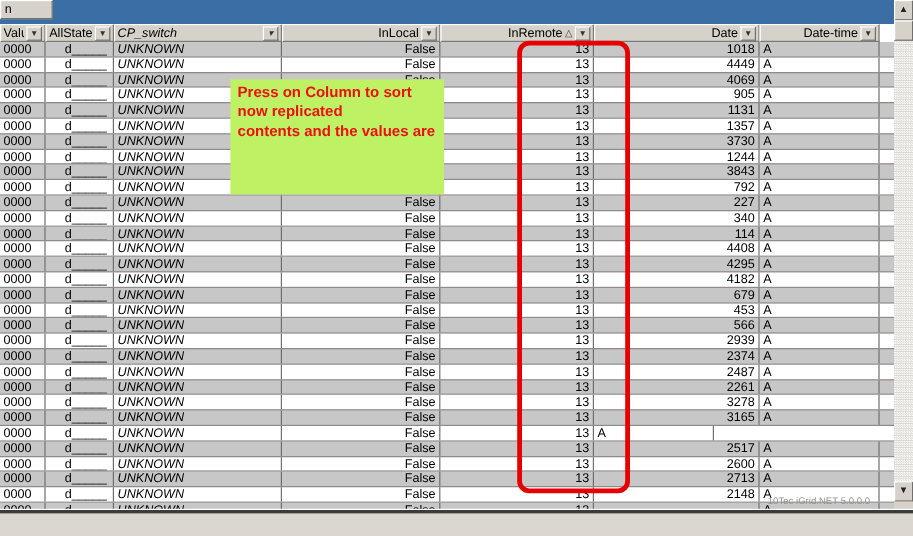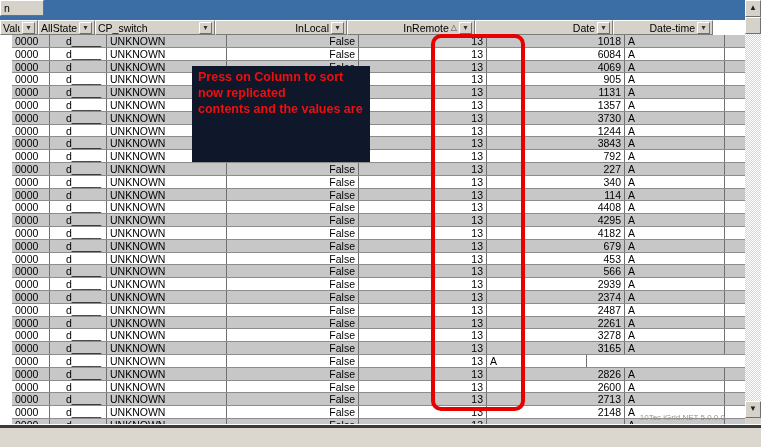--- a/index.html
+++ b/index.html
@@ -17,46 +17,46 @@
   .hrow{position:absolute;top:0;left:0;width:745px;height:15px;display:flex;}
   .hcell{box-sizing:border-box;height:15px;background:#D6D2C9;display:flex;align-items:center;gap:2px;
     border-top:1px solid #FFFFFF;border-left:1px solid #FFFFFF;border-right:1px solid #7A7A7A;border-bottom:1px solid #7A7A7A;
     font-size:10.5px;padding:0 2px;color:#000;}
   .hlabel{flex:1;text-align:right;white-space:nowrap;overflow:hidden;}
   .hcell.left .hlabel{text-align:left;}
   .dropbtn{width:13px;height:12px;flex:0 0 auto;background:#D6D2C9;border:1px solid;
     border-color:#FFFFFF #6F6F6F #6F6F6F #FFFFFF;box-sizing:border-box;font-size:8px;line-height:9px;text-align:center;color:#333;}
   .sortglyph{font-size:8px;color:#444;flex:0 0 auto;}
 
-  .rows{position:absolute;top:15px;left:12px;width:745px;height:391px;overflow:hidden;background:#7f1d1d;}
+  .rows{position:absolute;top:15px;left:0;width:745px;height:391px;overflow:hidden;background:#7f1d1d;}
   .row{display:flex;height:12.8px;box-sizing:border-box;border-bottom:1px solid #8C8C8C;background:#FFFFFF;}
   .row.alt{background:#C7C7C7;}
   .cell{box-sizing:border-box;height:100%;border-right:1px solid #6F6F6F;font-size:10.5px;line-height:12px;
     white-space:nowrap;overflow:hidden;padding:0 3px;color:#000;}
   .al{text-align:left;} .ar{text-align:right;}
   .indent{padding-left:16px;}
-  .w0{width:38px;} .w1{width:57px;} .w2{width:120px;} .w3{width:132px;} .w4{width:128px;} .w5{width:138px;} .w6{width:100px;}
+  .w0{width:38px;} .w1{width:57px;} .w2{width:140px;font-style:italic;} .w3{width:132px;} .w4{width:128px;} .w5{width:138px;} .w6{width:100px;}
 
   
   .vscroll{position:absolute;left:745px;top:0;width:16px;height:418px;
     background-image:conic-gradient(#FFFFFF 25%,#D8D5CD 0 50%,#FFFFFF 0 75%,#D8D5CD 0);background-size:2px 2px;}
   .sbtn{position:absolute;left:0;width:16px;height:17px;background:#D6D2C9;border:1px solid;
     border-color:#FFFFFF #6F6F6F #6F6F6F #FFFFFF;box-sizing:border-box;font-size:8px;line-height:14px;text-align:center;color:#222;}
   .sbtn.up{top:0;} .sbtn.down{top:401px;}
   .sthumb{position:absolute;left:0;top:17px;width:16px;height:17px;background:#D6D2C9;border:1px solid;
     border-color:#FFFFFF #6F6F6F #6F6F6F #FFFFFF;box-sizing:border-box;}
   .corner{position:absolute;left:745px;top:418px;width:16px;height:8px;background:#D6D2C9;}
 
   
   .white-line{position:absolute;left:0;top:424px;width:761px;height:1px;background:#FFFFFF;}
   .dark-line{position:absolute;left:0;top:425px;width:761px;height:3px;background:#3B3B3B;}
   .bottom-bar{position:absolute;left:0;top:428px;width:761px;height:19px;background:#DBD7CE;}
 
   
-  .note{position:absolute;left:192px;top:66px;width:178px;height:96px;background:#0f172a;}
+  .note{position:absolute;left:192px;top:66px;width:178px;height:96px;background:#bef264;}
   .note-text{padding:3px 0 0 6px;font-size:12.5px;font-weight:bold;color:#EC1010;line-height:16px;white-space:nowrap;}
   .redbox{position:absolute;left:431px;top:34px;width:94px;height:377px;border:4px solid #E60000;
     border-radius:10px;box-sizing:border-box;background:transparent;}
   .watermark{position:absolute;right:20px;top:393px;text-align:right;font-size:8px;line-height:10px;color:#96938A;}
 </style>
 </head>
 <body>
 
 <div class="stage">
 
@@ -104,21 +104,21 @@
           <div class="cell w4 ar">13</div>
           <div class="cell w5 ar">1018</div>
           <div class="cell w6 al">A</div>
         </div>
         <div class="row">
           <div class="cell w0 al">0000</div>
           <div class="cell w1 al indent">d_____</div>
           <div class="cell w2 al">UNKNOWN</div>
           <div class="cell w3 ar">False</div>
           <div class="cell w4 ar">13</div>
-          <div class="cell w5 ar">6084</div>
+          <div class="cell w5 ar">4449</div>
           <div class="cell w6 al">A</div>
         </div>
         <div class="row alt">
           <div class="cell w0 al">0000</div>
           <div class="cell w1 al indent">d_____</div>
           <div class="cell w2 al">UNKNOWN</div>
           <div class="cell w3 ar">False</div>
           <div class="cell w4 ar">13</div>
           <div class="cell w5 ar">4069</div>
           <div class="cell w6 al">A</div>
@@ -328,21 +328,21 @@
           <div class="cell w3 ar">False</div>
           <div class="cell w4 ar">13</div>
           <div class="cell w6 al">A</div>
         </div>
         <div class="row alt">
           <div class="cell w0 al">0000</div>
           <div class="cell w1 al indent">d_____</div>
           <div class="cell w2 al">UNKNOWN</div>
           <div class="cell w3 ar">False</div>
           <div class="cell w4 ar">13</div>
-          <div class="cell w5 ar">2826</div>
+          <div class="cell w5 ar">2517</div>
           <div class="cell w6 al">A</div>
         </div>
         <div class="row">
           <div class="cell w0 al">0000</div>
           <div class="cell w1 al indent">d_____</div>
           <div class="cell w2 al">UNKNOWN</div>
           <div class="cell w3 ar">False</div>
           <div class="cell w4 ar">13</div>
           <div class="cell w5 ar">2600</div>
           <div class="cell w6 al">A</div>

